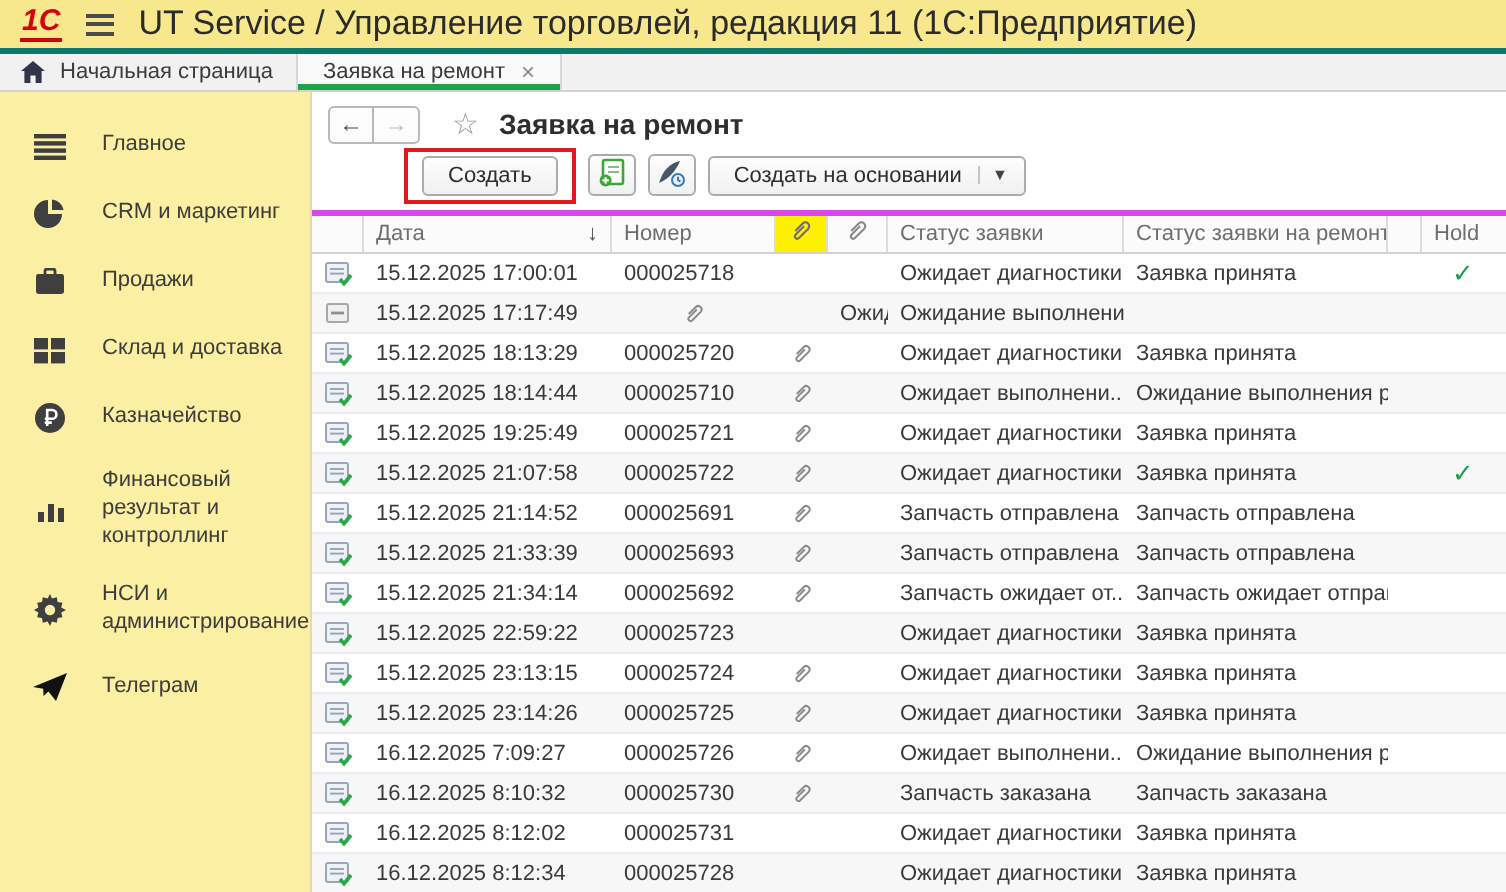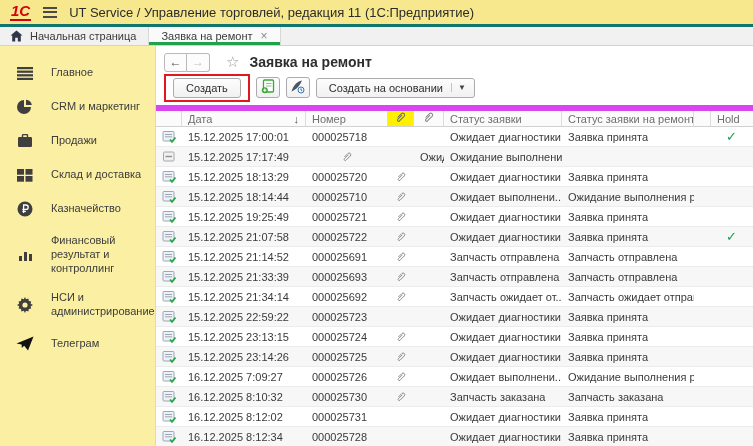--- a/index.html
+++ b/index.html
@@ -6,21 +6,21 @@
   html,body { width:753px; height:446px; overflow:hidden;
     font-family:"Liberation Sans","DejaVu Sans",sans-serif; font-size:11px; color:#3a3a3a; background:#fff; }
 
   
   .window-bar { height:27px; background:#f7e88e; border-bottom:3px solid #0f766e;
     display:flex; align-items:center; gap:12px; padding:0 10px; }
   .logo-1c { color:#d6000f; font-weight:bold; font-style:italic; font-size:15px;
     border-bottom:2px solid #d6000f; line-height:1.1; padding:0 1px; }
   .hamburger { width:14px; height:11px; display:flex; flex-direction:column; justify-content:space-between; cursor:pointer; }
   .hamburger span { display:block; height:2px; background:#4a4a4a; }
-  .win-title { font-size:13px; color:#2b2b2b; }
+  .win-title { font-size:17px; color:#2b2b2b; }
 
   
   .tab-bar { height:19px; background:#f1f1f1; border-bottom:1px solid #d2d2d2;
     display:flex; align-items:stretch; }
   .home-tab { display:flex; align-items:center; gap:7px; padding:0 12px 0 10px; cursor:pointer; }
   .home-icon svg { display:block; }
   .tab { display:flex; align-items:center; gap:8px; padding:0 12px; background:#fafafa;
     border-left:1px solid #d7d7d7; border-right:1px solid #d7d7d7; position:relative; cursor:pointer; }
   .tab.active::after { content:""; position:absolute; left:0; right:0; bottom:0; height:3px; background:#1fa34a; }
   .tab .close { color:#8a8a8a; font-size:12px; line-height:1; cursor:pointer; }
@@ -39,32 +39,32 @@
   .nav-row { display:flex; align-items:center; gap:8px; padding:6px 8px 2px 8px; height:28px; }
   .nav-btns { display:flex; }
   .nav-btn { width:23px; height:19px; background:#fcfcfc; border:1px solid #b9b9b9;
     display:flex; align-items:center; justify-content:center; font-size:12px; cursor:pointer; color:#4a4a4a; }
   .nav-btn.back { border-radius:3px 0 0 3px; }
   .nav-btn.fwd { border-radius:0 3px 3px 0; border-left:none; color:#c0c0c0; }
   .star { color:#9a9a9a; font-size:15px; margin:0 2px 0 8px; cursor:pointer; }
   .page-title { font-size:14px; font-weight:bold; color:#2e2e2e; }
 
   
-  .toolbar { display:flex; align-items:center; gap:6px; padding:1px 8px 4px 8px; height:30px; }
+  .toolbar { display:flex; align-items:center; gap:6px; padding:1px 8px 4px 8px; height:30px;margin-left:38px; }
   .annotation-box { border:2px solid #e0191f; padding:2px 7px; display:inline-flex; }
   .btn { background:linear-gradient(#fdfdfd,#f1f1f1); border:1px solid #ababab; border-radius:3px;
     padding:3px 12px; font-size:11px; color:#2e2e2e; cursor:pointer; white-space:nowrap; }
   .icon-btn { width:24px; height:21px; padding:0; display:inline-flex; align-items:center; justify-content:center; }
   .btn.dropdown { display:inline-flex; align-items:center; gap:8px; padding-right:8px; }
   .btn.dropdown .arr { font-size:8px; color:#444; border-left:1px solid #c4c4c4; padding-left:6px; }
 
   
   .grid-cols { display:grid; grid-template-columns:26px 124px 82px 26px 30px 118px 132px 17px 41px; }
   .tbl { flex:1; overflow:hidden; margin-top:1px; }
-  .thead { height:22px; border-top:6px solid #d946ef; border-bottom:1px solid #d2d2d2; background:#fbfbfb; }
+  .thead { height:22px; border-top:3px solid #d946ef; border-bottom:1px solid #d2d2d2; background:#fbfbfb; }
   .th { display:flex; align-items:center; padding:0 6px; color:#6e6e6e; border-right:1px solid #dcdcdc;
     overflow:hidden; white-space:nowrap; cursor:pointer; }
   .th.center { justify-content:center; padding:0 2px; }
   .th.hl { background:#fff000; }
   .th .sort { margin-left:auto; color:#555; font-size:11px; }
   .row { height:20px; border-bottom:1px solid #ececec; cursor:pointer; }
   .row:nth-child(even) { background:#f7f7f7; }
   .td { display:flex; align-items:center; padding:0 6px; overflow:hidden; white-space:nowrap; color:#3a3a3a; }
   .td.center { justify-content:center; padding:0 2px; }
   .td.icon-cell { justify-content:center; padding:0; }

